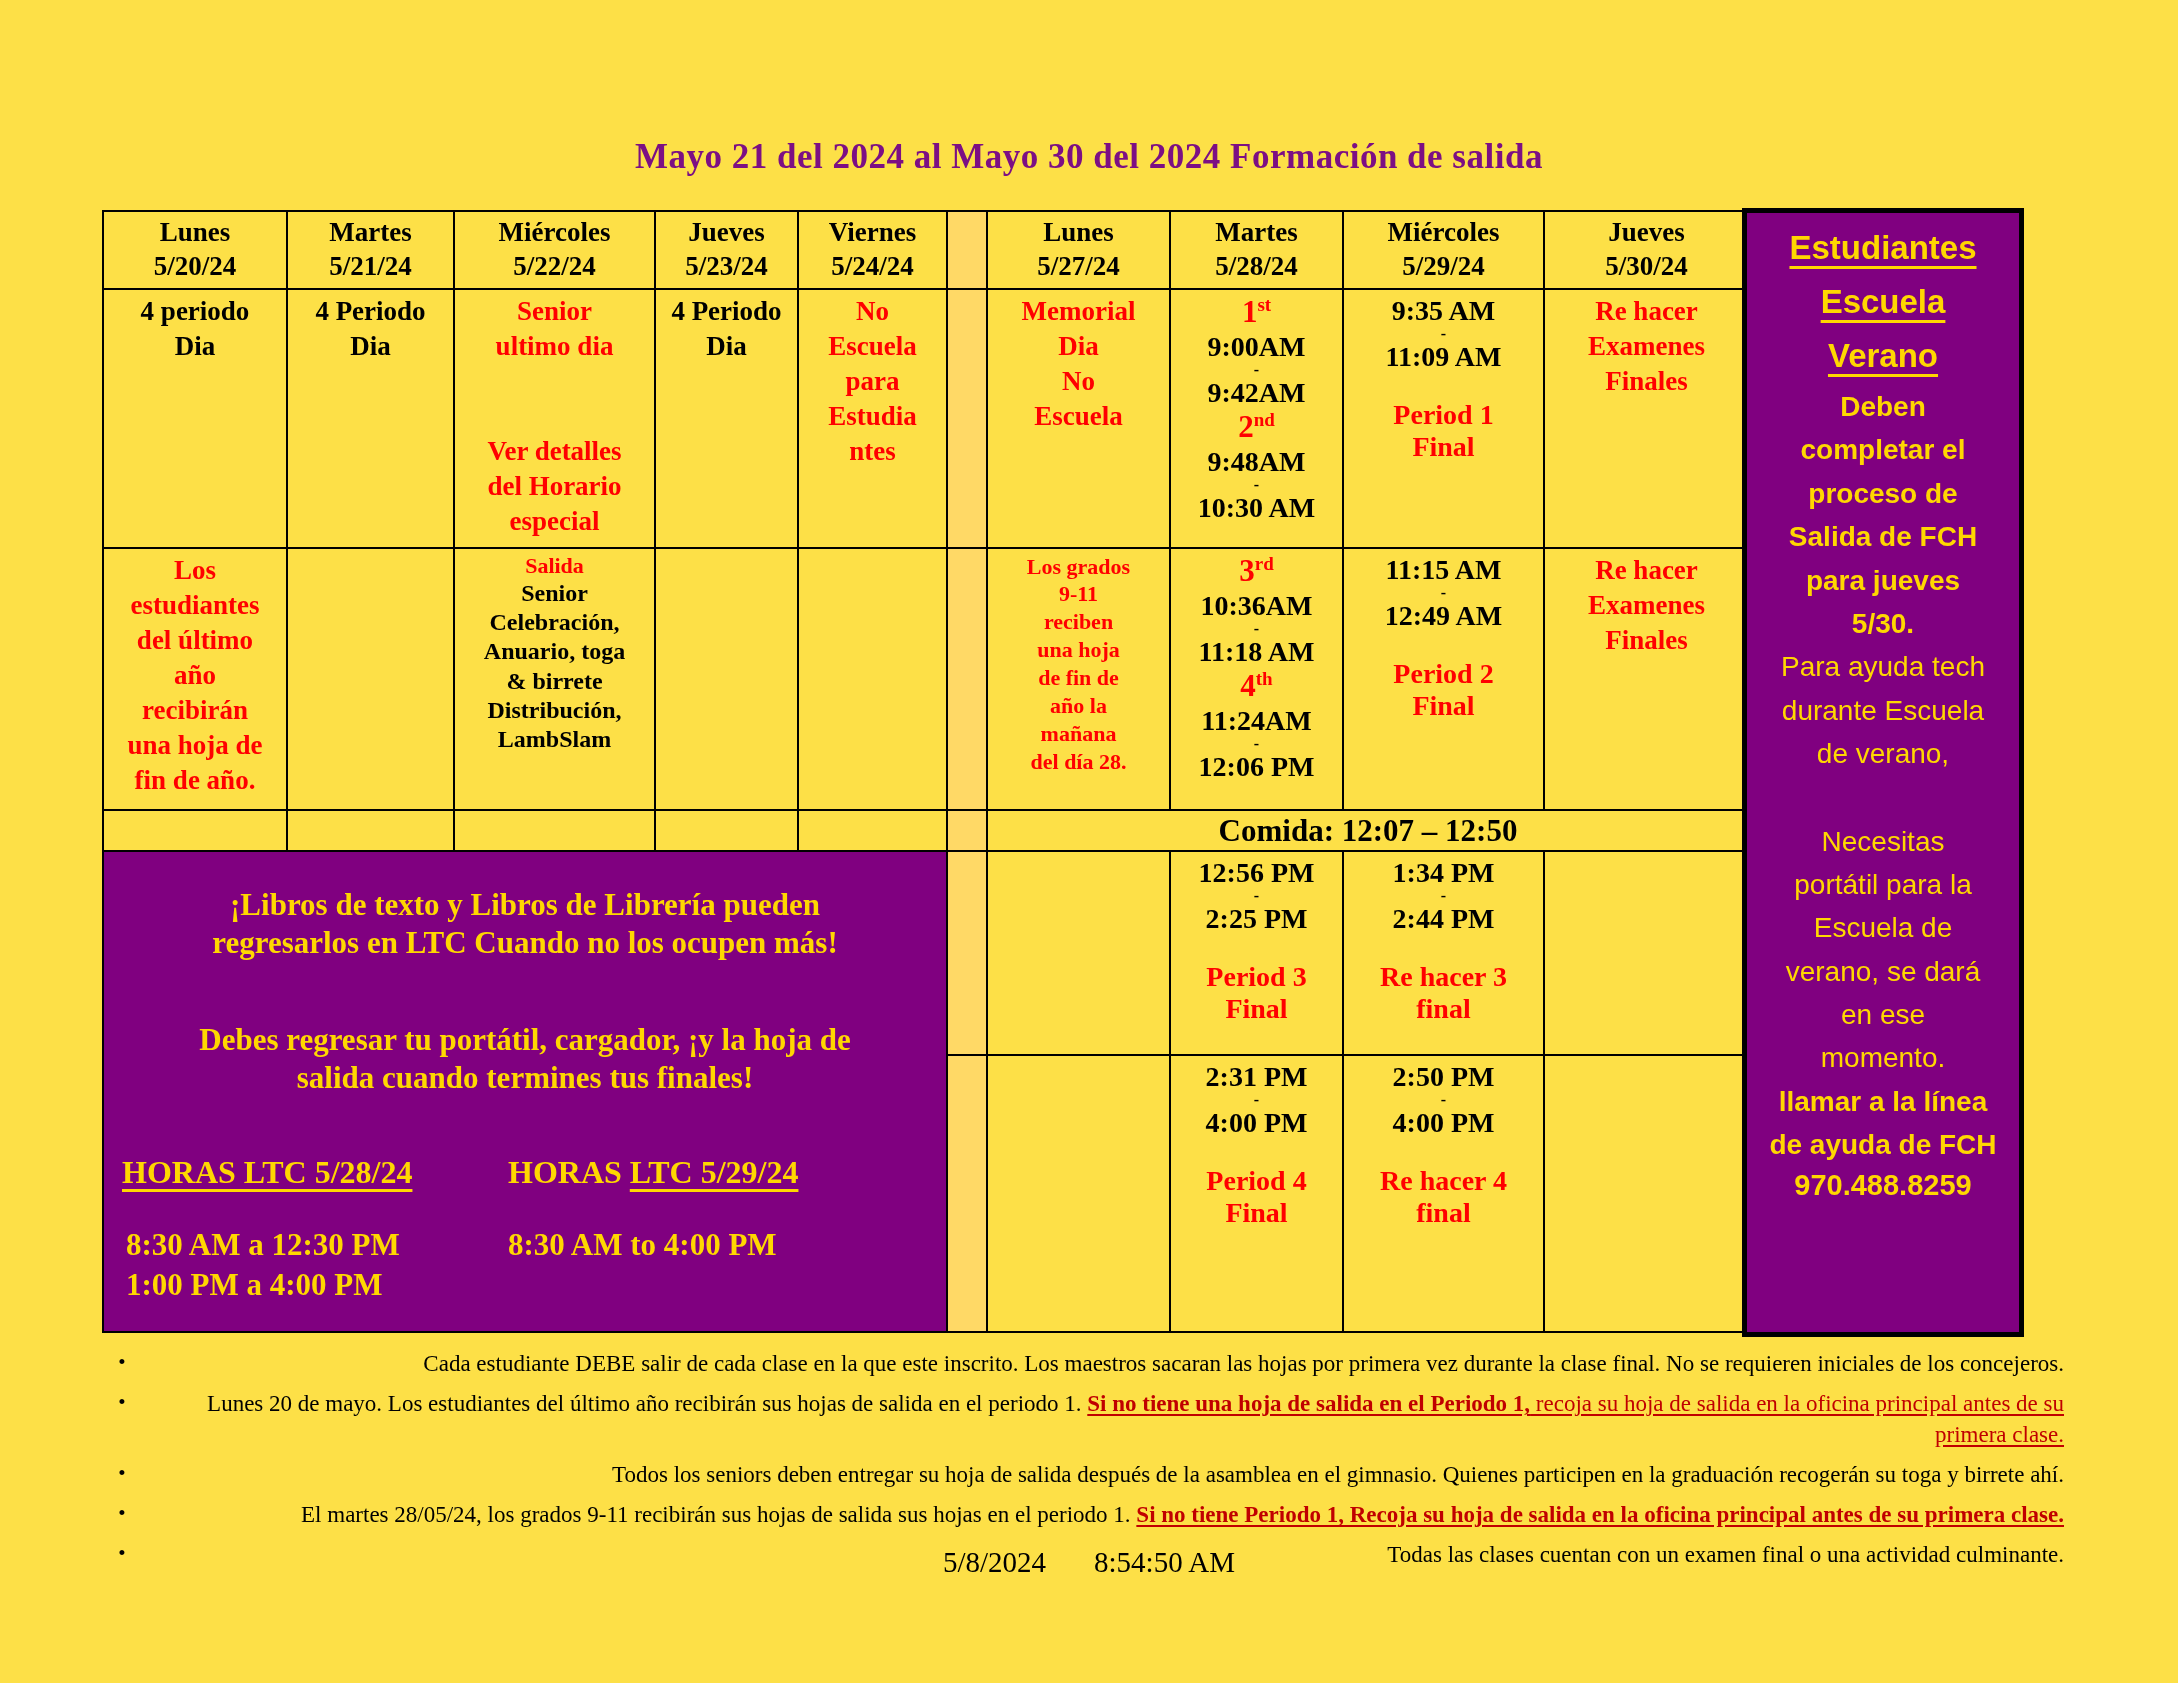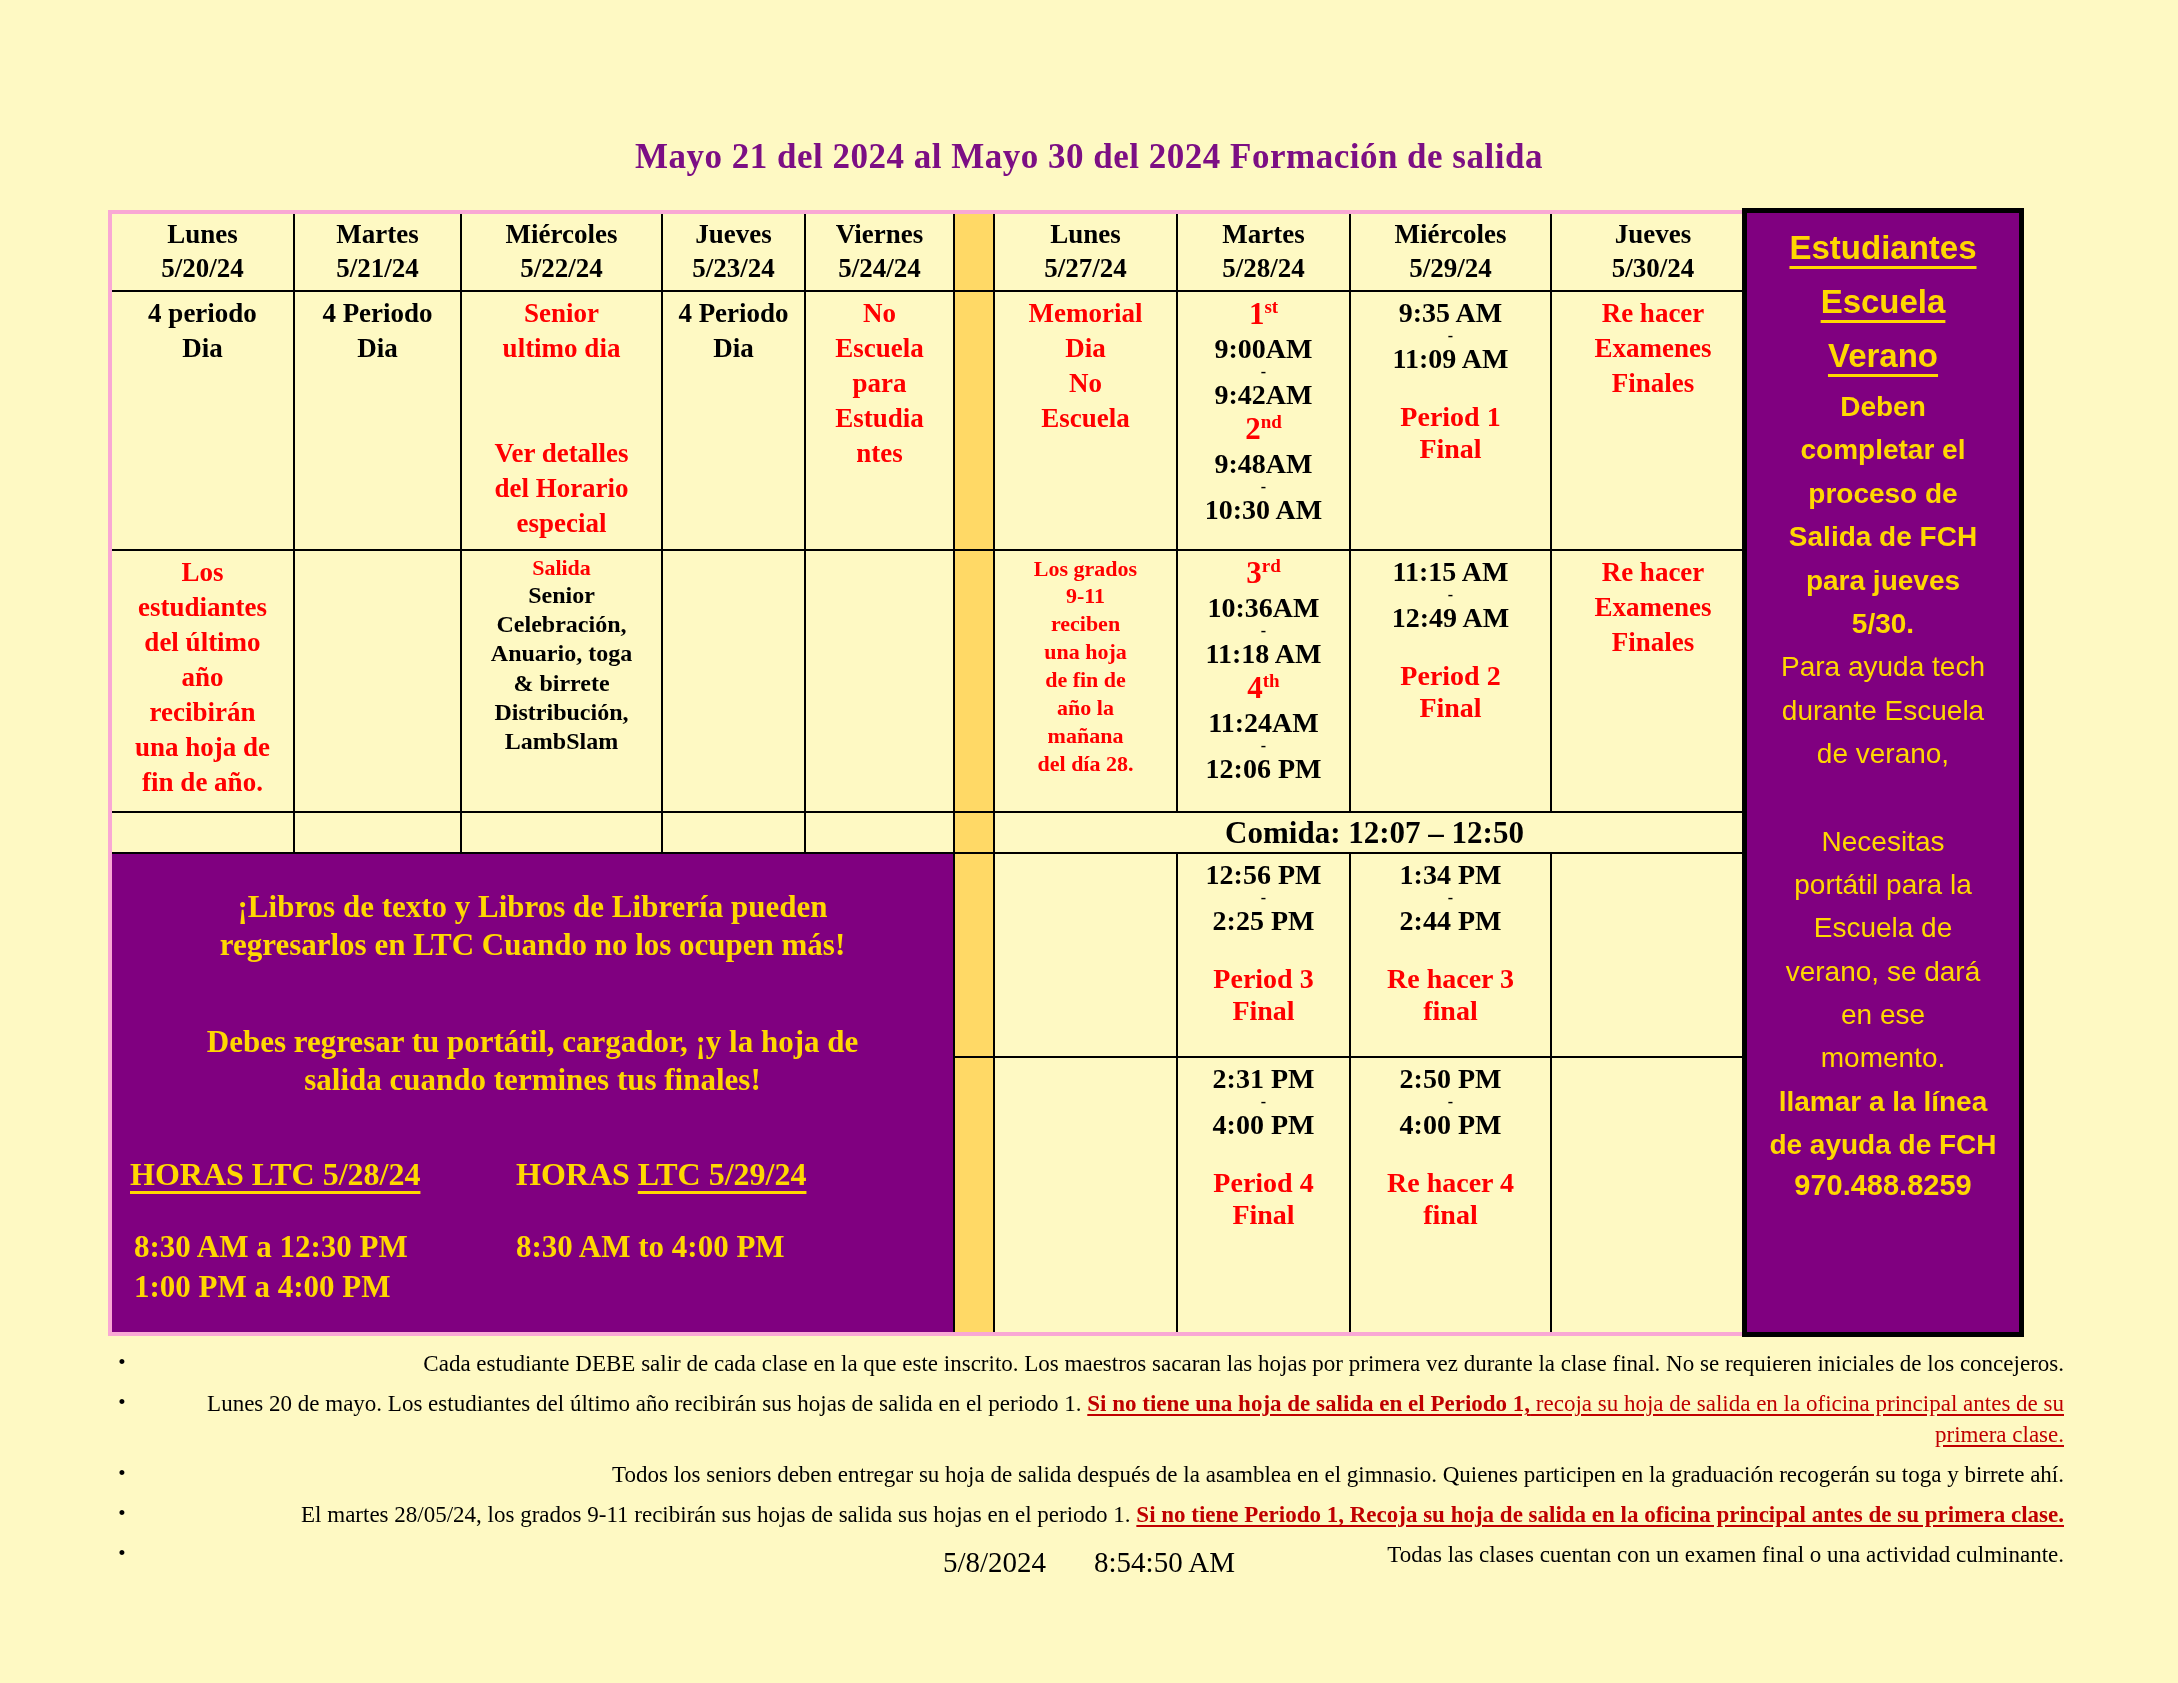--- a/index.html
+++ b/index.html
@@ -1,25 +1,25 @@
 <!DOCTYPE html>
 <html><head>
 <meta charset="utf-8">
 <style>
   html,body{margin:0;padding:0;background:#fff;}
-  .page{position:relative;width:2178px;height:1683px;background:#fef9c3;overflow:hidden;
+  .page{position:relative;width:2178px;height:1683px;background:#fde047;overflow:hidden;
         font-family:"Liberation Serif",serif;color:#000;}
 
   
   .doc-title{position:absolute;top:137px;left:0;width:2178px;text-align:center;
              font-size:35px;font-weight:bold;color:#7c0f84;letter-spacing:0.5px;}
 
   
-  table.sched{position:absolute;left:108px;top:210px;border-collapse:collapse;table-layout:fixed;
-              border:4px solid #f9a8d4;}
+  table.sched{position:absolute;left:102px;top:210px;border-collapse:collapse;table-layout:fixed;
+              border:2px solid #f9a8d4;}
   table.sched td, table.sched th{border:2px solid #000;vertical-align:top;padding:4px 2px;
               text-align:center;font-weight:bold;box-sizing:border-box;overflow:hidden;}
   tr.hrow{height:77px;} tr.r1{height:259px;} tr.r2{height:262px;}
   tr.rc{height:29px;} tr.r3{height:204px;} tr.r4{height:277px;}
   th.day{font-size:27px;line-height:1.25;vertical-align:middle;color:#000;}
   .ycol{background:#ffd966;}
   .pre{white-space:pre-line;}
   .blkcell{font-size:27px;line-height:1.3;color:#000;}
   .redcell{font-size:27px;line-height:1.3;color:#ff0000;}
   .redcell-sm{font-size:22px;line-height:1.27;color:#ff0000;padding-top:2px;}

